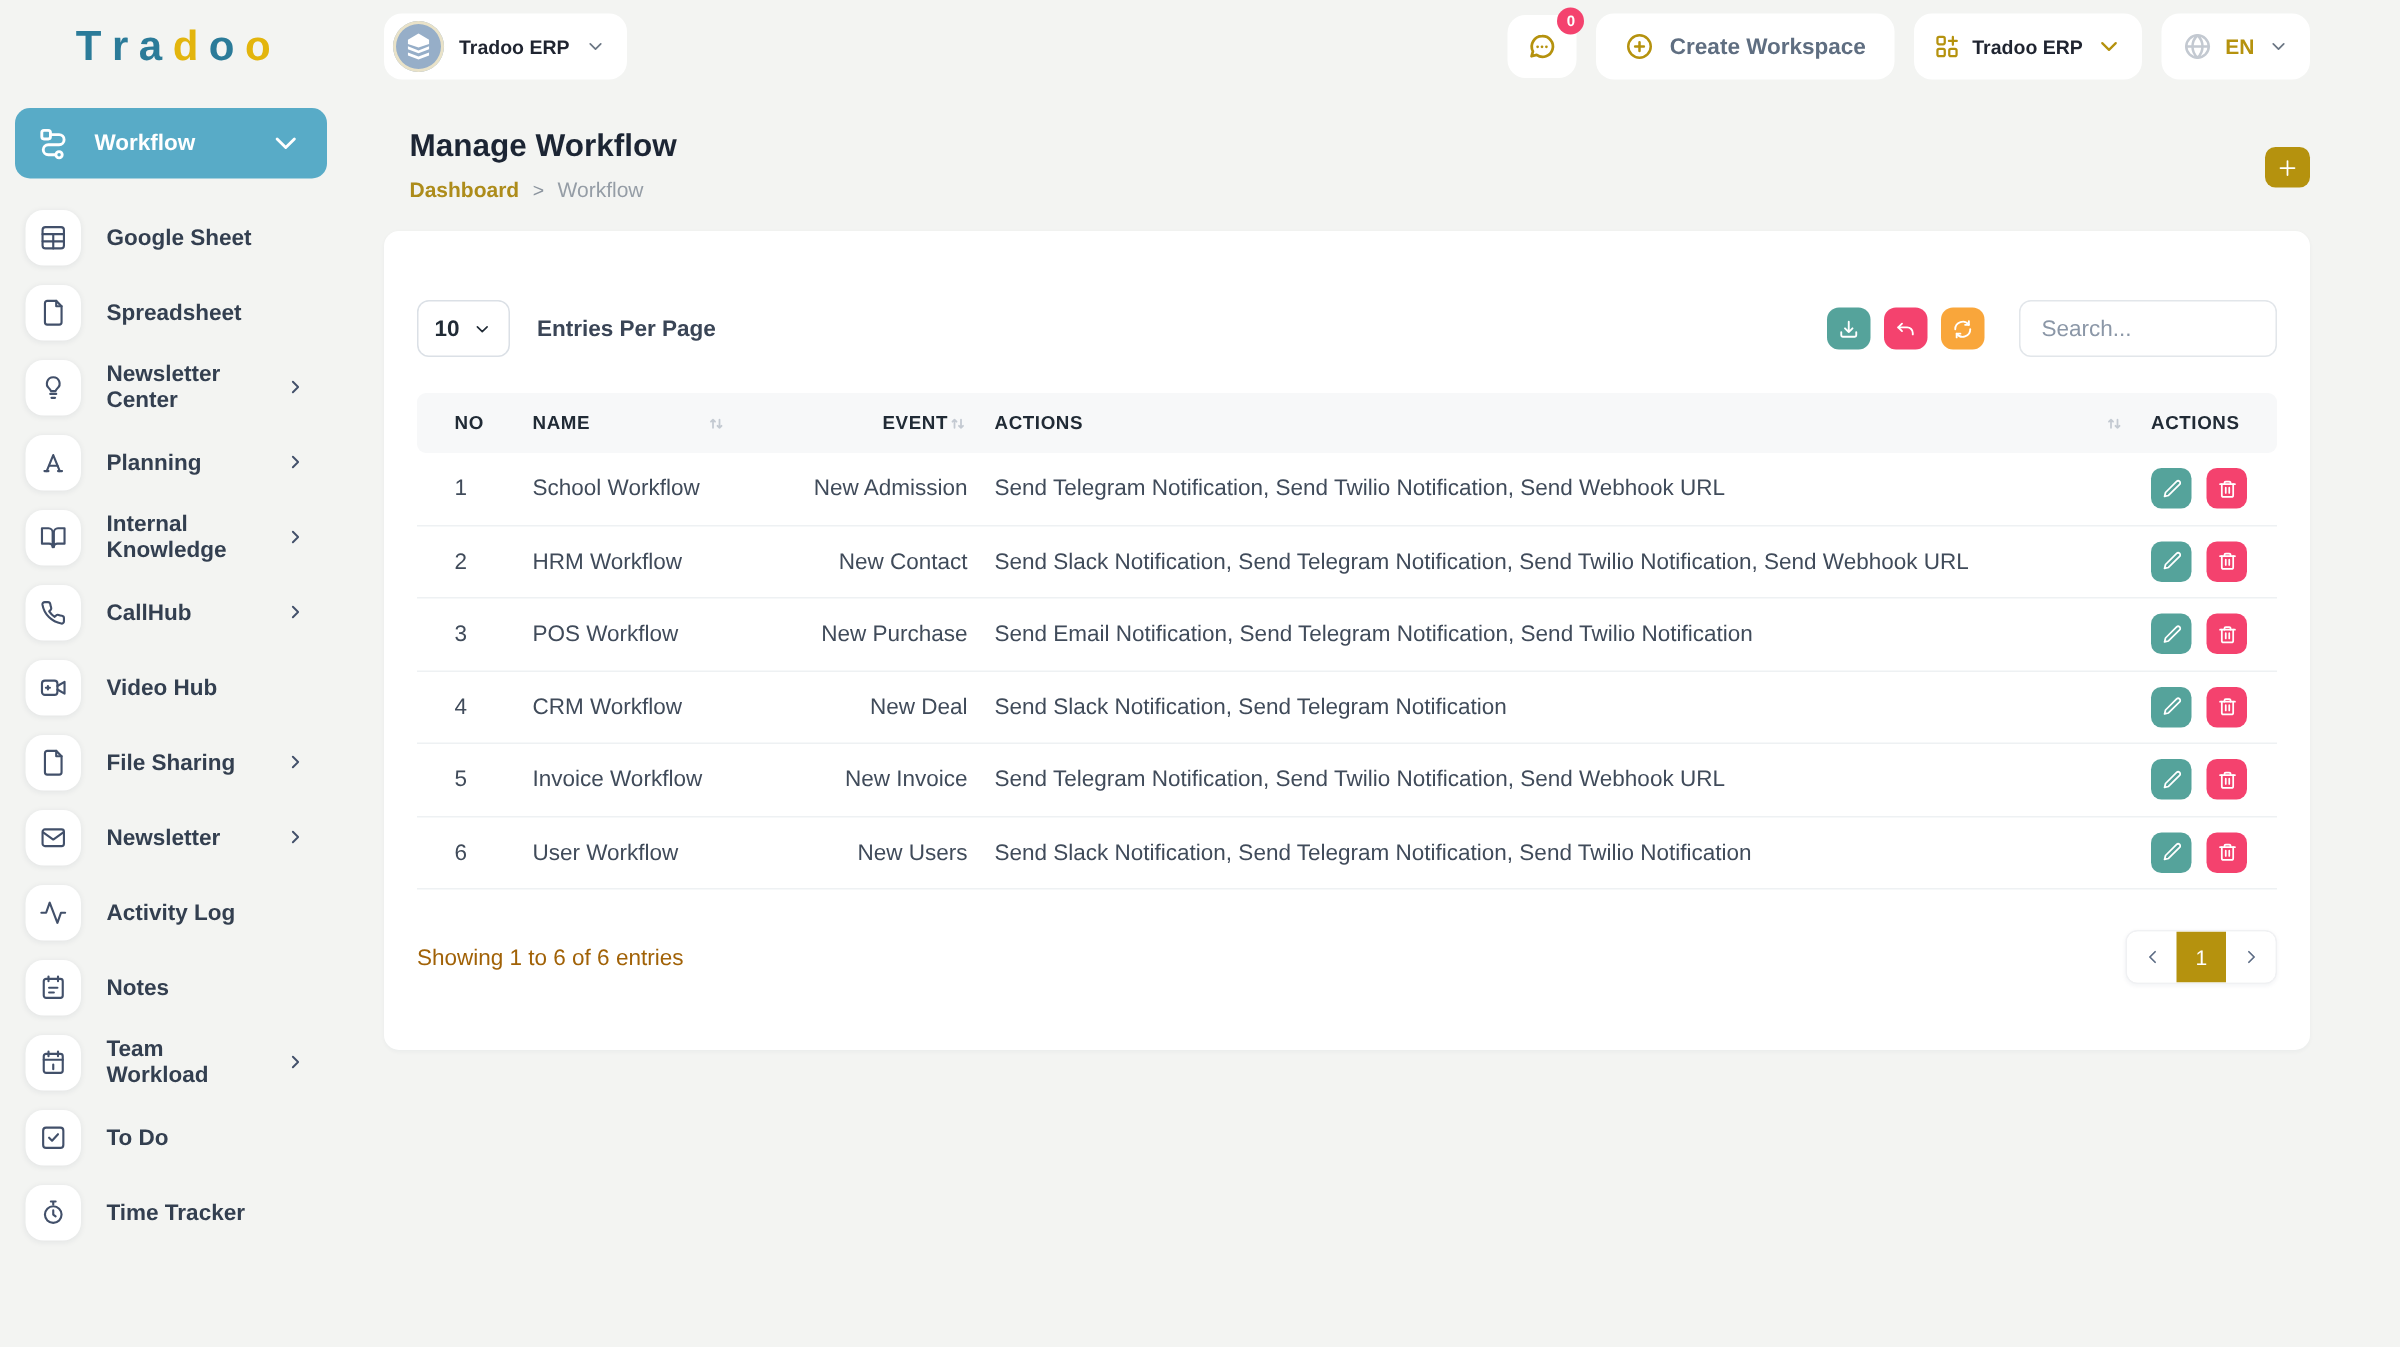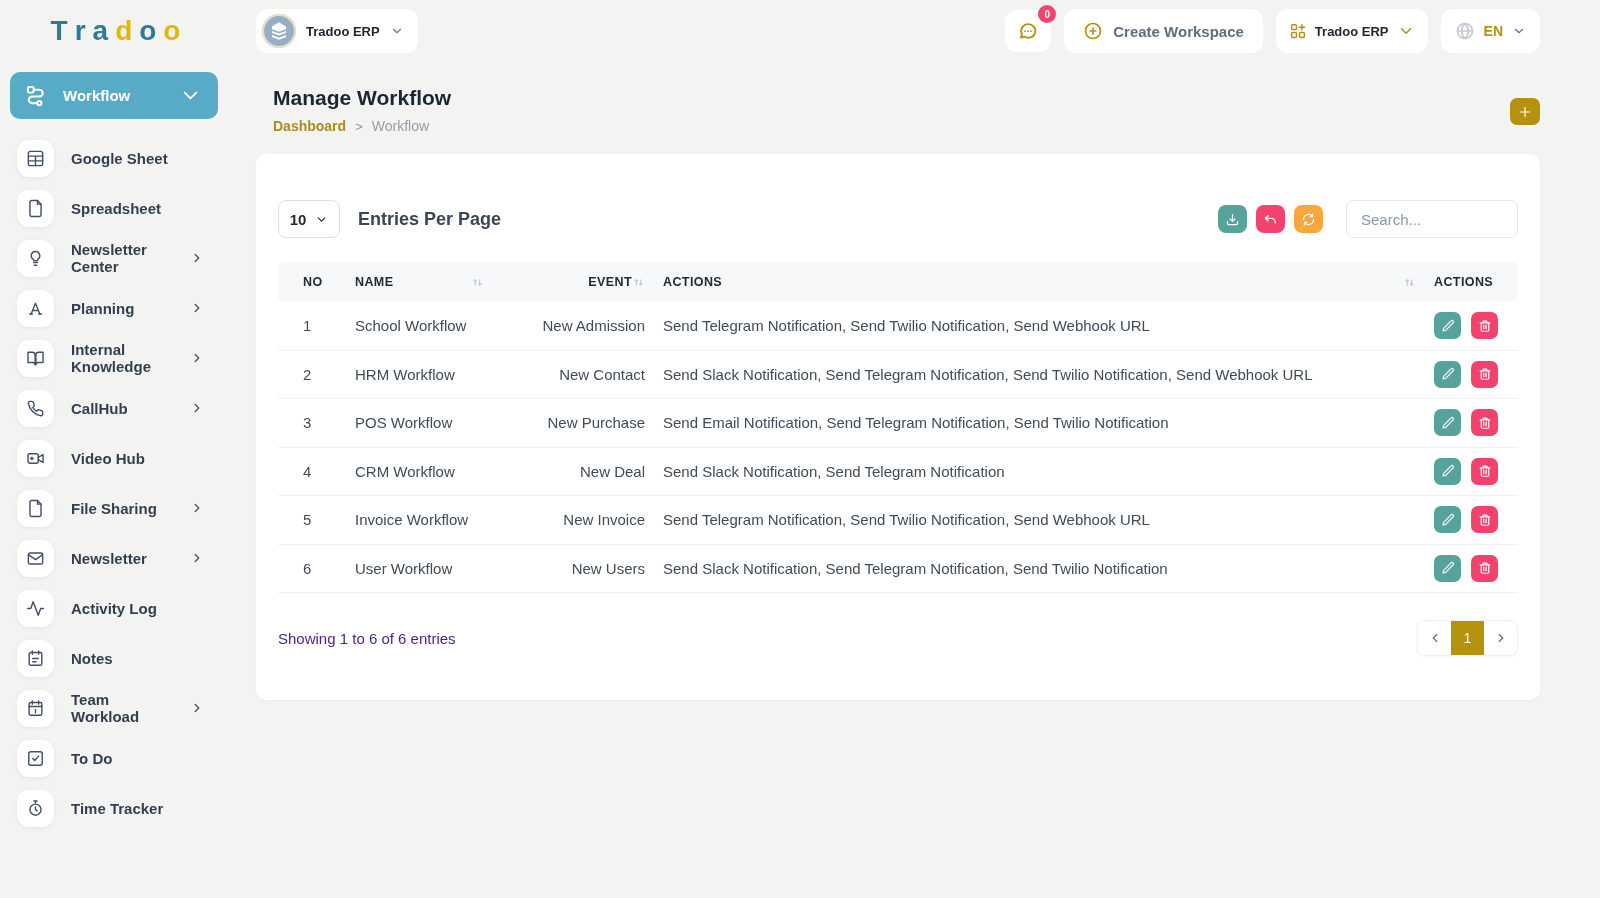--- a/index.html
+++ b/index.html
@@ -75,21 +75,21 @@
 
   .card { margin-top:20px; background:#fff; border-radius:10px; padding:46px 22px 44px 22px;
           box-shadow:0 1px 3px rgba(25,39,70,0.04); }
 
   .controls { display:flex; align-items:center; }
   .per-page-select { width:62px; height:38px; border:1px solid #dbe0e6; border-radius:8px;
                      background:#fff; display:flex; align-items:center; justify-content:center;
                      gap:9px; cursor:pointer; }
   .per-page-value { font-size:15px; font-weight:bold; color:#212b36; }
   .per-page-select .icon { width:13px; height:13px; color:#212b36; }
-  .per-page-label { margin-left:18px; font-size:18px; font-weight:bold; color:#3a4556; }
+  .per-page-label { margin-left:18px; font-size:15px; font-weight:bold; color:#3a4556; }
   .controls-right { margin-left:auto; display:flex; align-items:center; gap:9px; }
   .tool-btn { width:29px; height:28px; border:none; border-radius:8px; color:#fff;
               display:flex; align-items:center; justify-content:center; cursor:pointer; }
   .tool-btn .icon { width:15px; height:15px; }
   .btn-export { background:#55a39b; }
   .btn-undo { background:#f4426e; }
   .btn-refresh { background:#f9a63b; }
   .search-input { margin-left:14px; width:172px; height:38px; border:1px solid #e2e6ea;
                   border-radius:8px; padding:0 14px; font-size:15px; color:#3a4556;
                   font-family:"Liberation Sans", sans-serif; outline:none; }
@@ -109,21 +109,21 @@
   .trow { display:flex; align-items:center; height:48.5px; border-bottom:1px solid #eef1f3;
           font-size:15px; color:#404b5a; }
   .trow .c-actions { white-space:nowrap; overflow:hidden; }
   .row-btn { width:27px; height:27px; border:none; border-radius:7px; color:#fff;
              display:flex; align-items:center; justify-content:center; cursor:pointer; }
   .row-btn .icon { width:14px; height:14px; }
   .btn-edit { background:#55a39b; }
   .btn-delete { background:#f4426e; }
 
   .tfoot { display:flex; align-items:center; margin-top:27px; }
-  .showing { font-size:15px; color:#4c1d95; }
+  .showing { font-size:15px; color:#a16207; }
   .pagination { margin-left:auto; display:flex; align-items:stretch; background:#fff;
                 border:1px solid #f0f1f3; border-radius:8px; overflow:hidden;
                 box-shadow:0 1px 3px rgba(25,39,70,0.05); }
   .page-cell { width:33px; height:34px; display:flex; align-items:center; justify-content:center;
                cursor:pointer; background:#fff; border:none; }
   .page-cell .icon { width:14px; height:14px; color:#5b6b84; }
   .page-active { background:#b5920e; color:#fff; font-size:14px; }
 </style>
 </head>
 <body>

